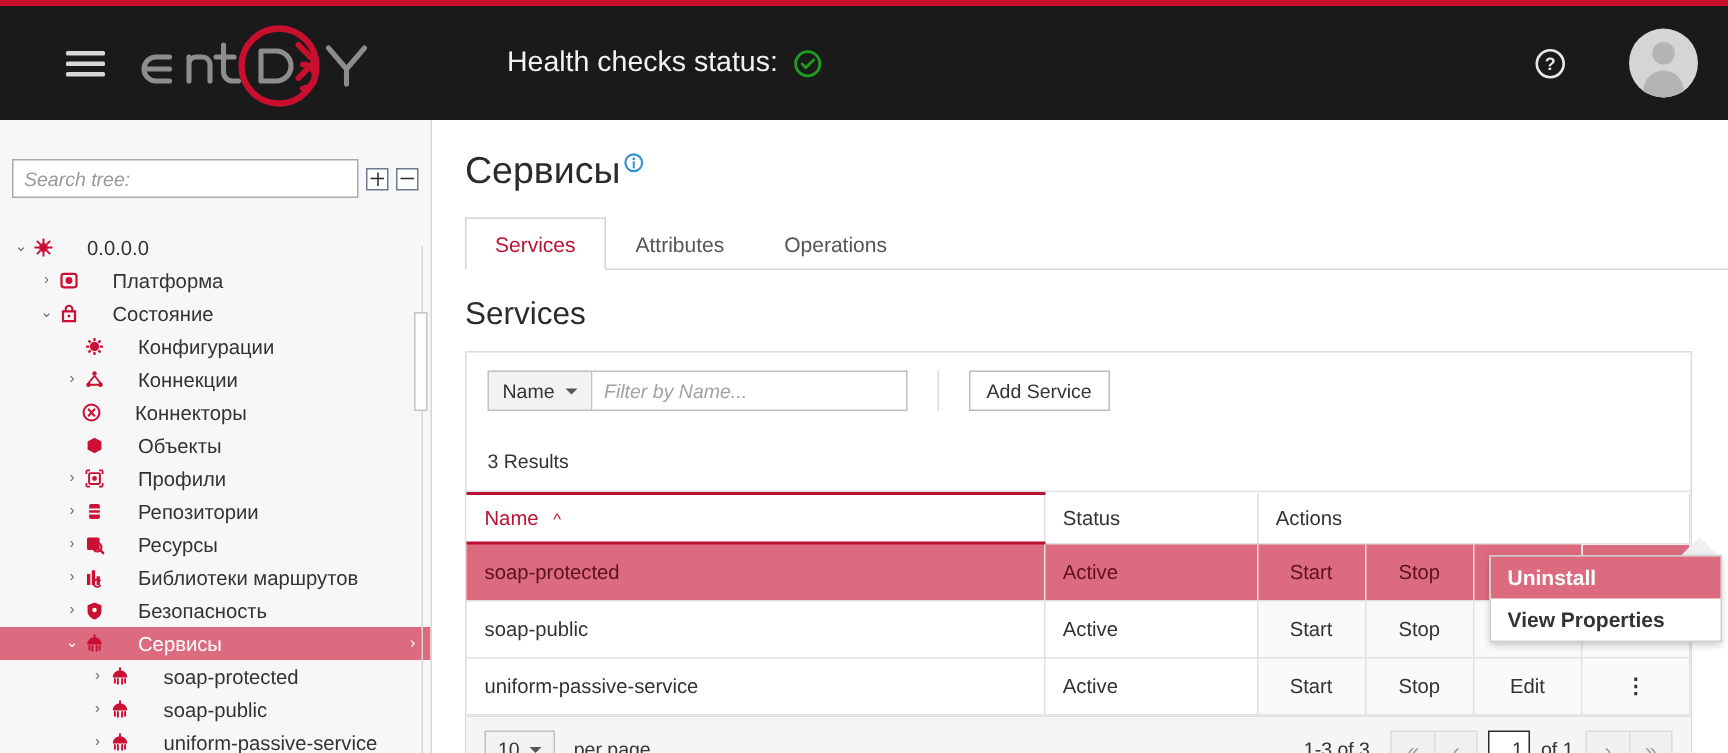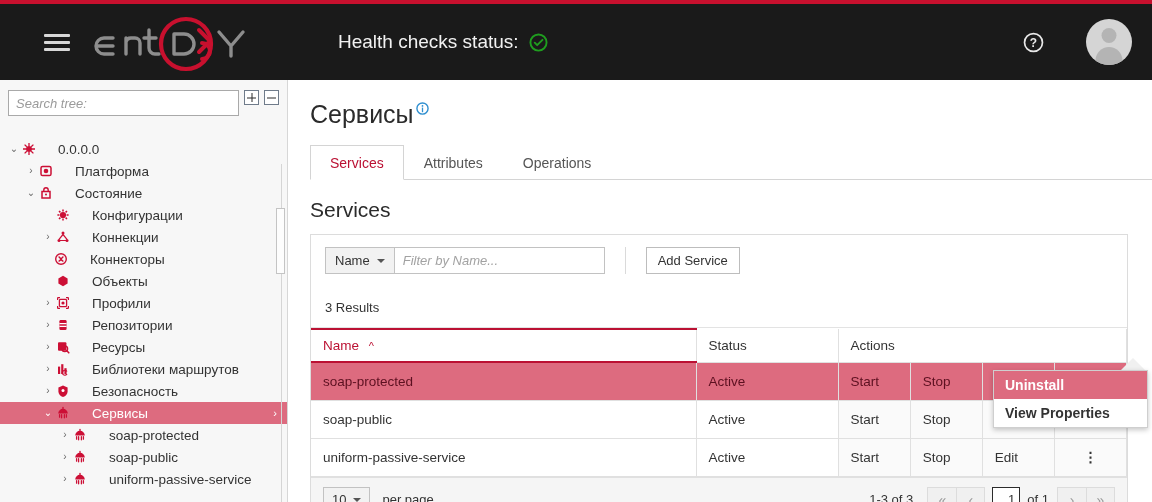--- a/index.html
+++ b/index.html
@@ -52,22 +52,22 @@
 
   
   .body-wrap { display: flex; height: 422px; }
 
   
   .sidebar {
     width: 288px; background: #f7f7f7; border-right: 1px solid #d7d7d7;
     position: relative; overflow: hidden; flex-shrink: 0;
   }
   .search-row {
-    display: flex; gap: 5px;
-    padding: 10px 8px 0 8px;
+    display: flex; align-items: center; gap: 5px;
+    padding: 26px 8px 0 8px;
   }
   .search-input {
     flex: 1; height: 26px; border: 1px solid #a9a9a9; background: #fff;
     padding: 0 7px; font-size: 13px; font-style: italic; color: #555;
     font-family: "Liberation Sans", sans-serif;
   }
   .search-input::placeholder { color: #9a9a9a; font-style: italic; }
   .sq-btn {
     width: 15px; height: 15px; border: 1px solid #6f7b8a; position: relative;
     cursor: pointer; background: #fff; flex-shrink: 0;
@@ -165,21 +165,21 @@
     padding: 8px 12px; color: #333; background: #fff;
     border-right: 1px solid #e0e0e0; border-bottom: 1px solid #e0e0e0;
     vertical-align: middle; height: 28px;
   }
   table.grid th.sorted { color: #bb1133; border-top: 2px solid #bb1133; border-bottom: 2px solid #bb1133; }
   table.grid td {
     font-size: 13.5px; padding: 7px 12px; color: #333;
     border-right: 1px solid #e0e0e0; border-bottom: 1px solid #e0e0e0;
     height: 27px; vertical-align: middle;
   }
-  td.act { background: #fafafa; cursor: pointer; padding: 7px 4px; }
+  td.act { text-align: center; background: #fafafa; cursor: pointer; padding: 7px 4px; }
   tr.sel td { background: #dd6b7f; color: #5c1020; }
   tr.sel td.act { background: #dd6b7f; color: #5c1020; }
   .col-name { width: 385px; }
   .col-status { width: 142px; }
   .col-actions { width: auto; }
   .kebab-cell { width: 34px; text-align: center; padding: 0; position: relative; }
   .kebab {
     width: 22px; height: 23px; display: inline-flex; align-items: center; justify-content: center;
     border: 2px solid #1f1f1f; background: #fff; cursor: pointer; font-size: 14px;
     color: #333; line-height: 1; letter-spacing: 0; font-weight: bold;

